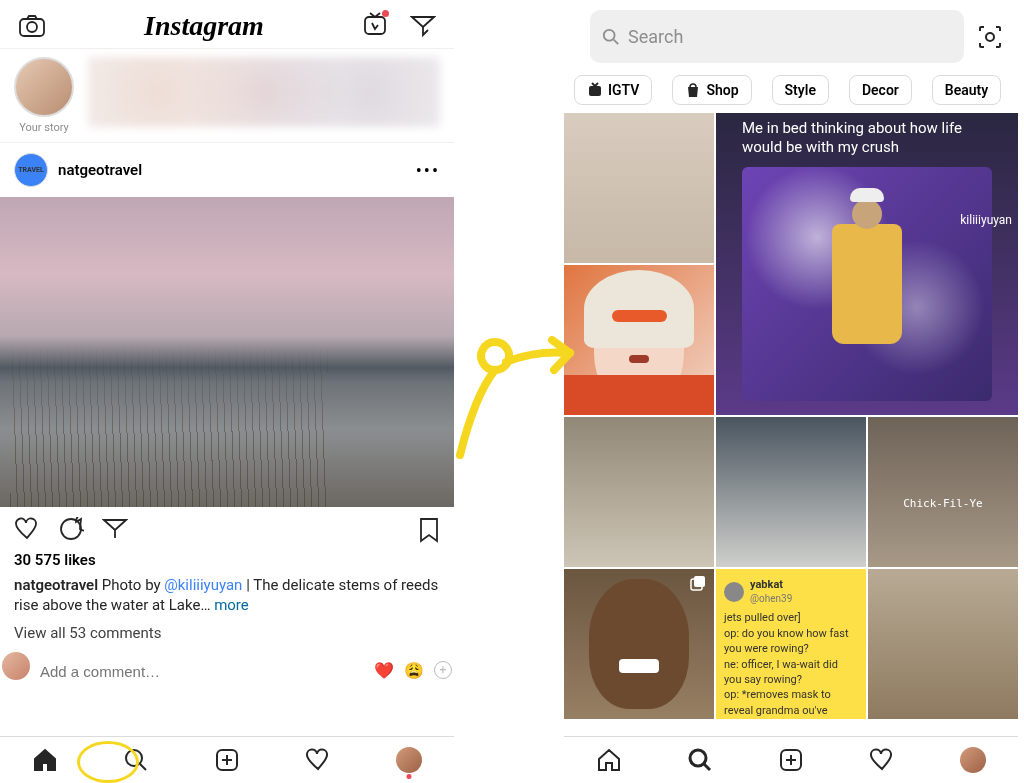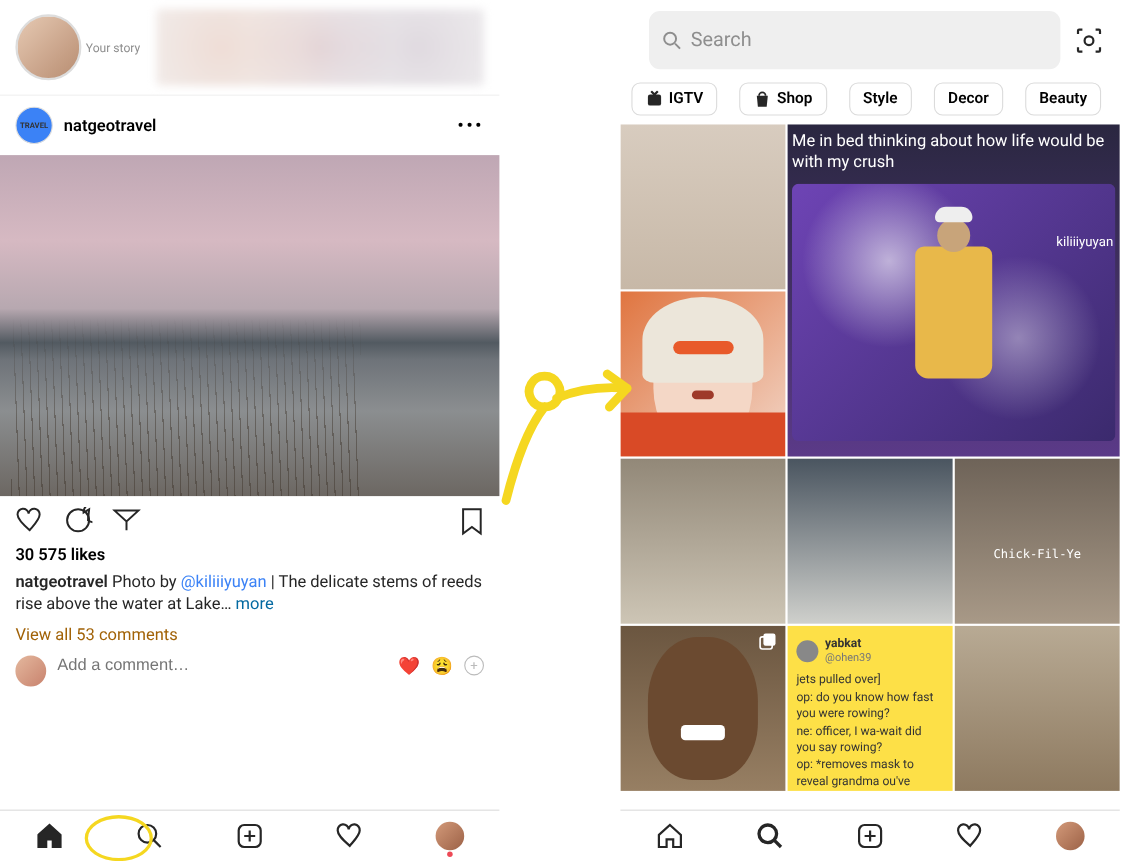--- a/index.html
+++ b/index.html
@@ -69,21 +69,21 @@
 
     .stories-row {
       display: flex;
       gap: 14px;
       padding: 8px 14px;
       border-bottom: 1px solid #efefef;
     }
 
     .story {
       display: flex;
-      flex-direction: row;
+      flex-direction: column;
       align-items: center;
       gap: 4px;
     }
 
     .story-circle {
       width: 60px; height: 60px;
       border-radius: 50%;
       background: linear-gradient(135deg,#e6c9b3,#b88d71);
       border: 2px solid #ddd;
     }
@@ -176,29 +176,29 @@
       padding: 4px 14px;
       line-height: 1.35;
       color: #262626;
     }
     .caption b { font-weight: 600; }
     .mention { color: #3b82f6; }
     .more-txt { color: #0369a1; }
 
     .view-comments {
       font-size: 15px;
-      color: #a16207;
+      color: #404040;
       padding: 4px 14px;
     }
 
     .add-comment {
       display: flex;
-      align-items: flex-start;
+      align-items: flex-end;
       gap: 10px;
-      padding: 6px 14px 0;
+      padding: 6px 2px 0;
     }
     .add-comment .av {
       width: 28px; height: 28px; border-radius: 50%;
       background: linear-gradient(135deg,#e4b89e,#c8826d);
     }
     .add-comment-input {
       flex: 1;
       font-size: 15px;
       color: #8e8e8e;
       border: none;
@@ -290,21 +290,21 @@
       position: relative;
       overflow: hidden;
       color: #fff;
       font-size: 14px;
     }
     .span2 { grid-column: span 2; grid-row: span 2; }
 
     .t-tattoo { background: linear-gradient(#d8ccbf,#c7b8a7); }
     .t-meme {
       background: linear-gradient(#2a2740,#5b3a88);
-      padding: 6px 4px;
+      padding: 6px 26px;
     }
     .t-meme .meme-text{ font-size:15px; line-height:1.25; }
     .t-meme .inner{
       margin-top:10px;
       height:calc(100% - 56px);
       background:
         radial-gradient(circle at 30% 30%, rgba(255,255,255,.6), transparent 30%),
         radial-gradient(circle at 70% 60%, rgba(255,255,255,.4), transparent 30%),
         linear-gradient(135deg,#6e44b5,#3b2a6d);
       border-radius:6px;
@@ -345,20 +345,42 @@
       height: 180px;
       z-index: 50;
       pointer-events: none;
     }
   </style>
 </head>
 <body>
 
 <div class="phone">
 
+  <div class="top-bar">
+    <svg class="cam" width="28" height="26" viewBox="0 0 28 24">
+      <rect x="2" y="5" width="24" height="17" rx="4"></rect>
+      <circle cx="14" cy="13" r="5"></circle>
+      <path d="M9 5 l2 -3 h6 l2 3"></path>
+    </svg>
+    <span class="logo">Instagram</span>
+    <div class="top-right">
+      <div class="igtv-wrap">
+        <svg width="26" height="26" viewBox="0 0 26 26" style="stroke:#222;stroke-width:1.8;fill:none">
+          <rect x="3" y="6" width="20" height="17" rx="4"></rect>
+          <path d="M8 2 l5 4 l5 -4"></path>
+          <path d="M10 12 l3 6 l3 -4"></path>
+        </svg>
+        <div class="red-dot"></div>
+      </div>
+      <svg width="26" height="24" viewBox="0 0 26 24" style="stroke:#222;stroke-width:1.8;fill:none">
+        <path d="M2 3 L24 3 L13 13 Z"></path>
+        <path d="M13 13 L13 21 L18 16"></path>
+      </svg>
+    </div>
+  </div>
 
   <div class="stories-row">
     <div class="story">
       <div class="story-circle"></div>
       <span class="story-label">Your story</span>
     </div>
     <div class="stories-blur"></div>
   </div>
 
   <div class="post-header">

